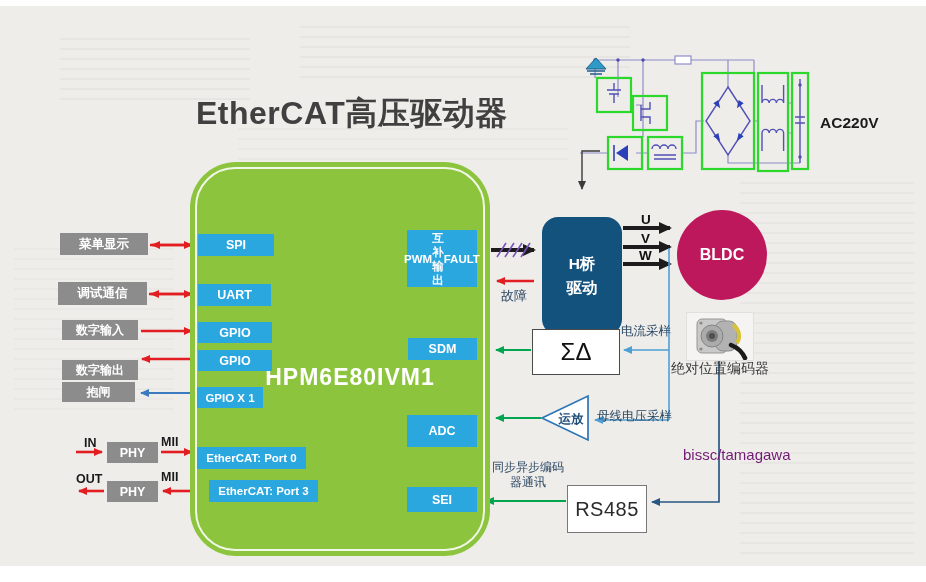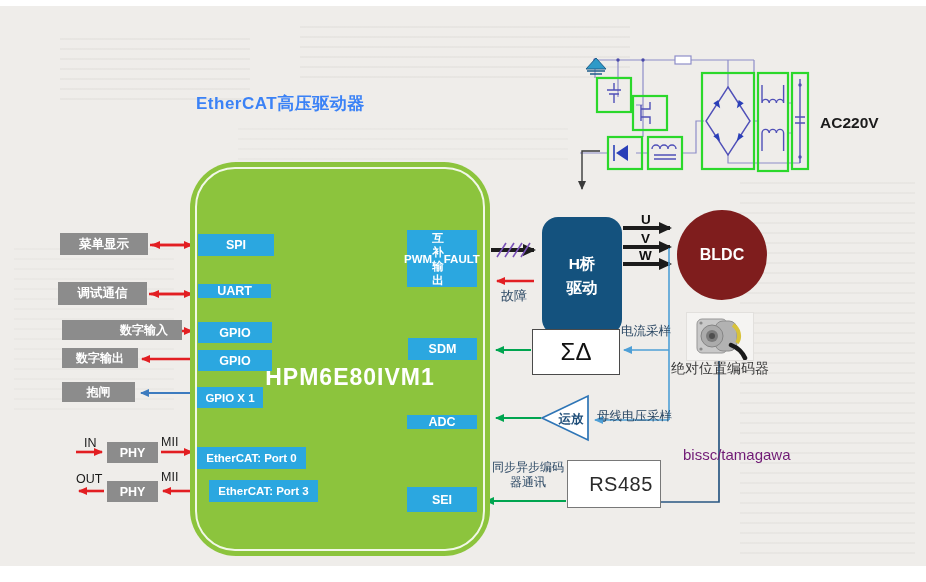--- a/index.html
+++ b/index.html
@@ -1,36 +1,36 @@
 <!DOCTYPE html>
 <html><head>
 <meta charset="utf-8">
 <style>
   html,body{margin:0;padding:0;}
   body{width:926px;height:582px;position:relative;overflow:hidden;background:#fff;
        font-family:"Liberation Sans","DejaVu Sans",sans-serif;}
   .abs{position:absolute;}
   .stage{left:0;top:6px;width:926px;height:560px;background:#EFEDEA;}
   .tex{background:repeating-linear-gradient(180deg,#DEDCD8 0 2px,transparent 2px 10px);}
-  .title{font-size:17px;font-weight:bold;color:#3b82f6;letter-spacing:.5px;white-space:nowrap;}
+  .title{font-size:32px;font-weight:bold;color:#404040;letter-spacing:.5px;white-space:nowrap;}
   .chip{background:#8CC43D;border-radius:46px;}
   .chip::before{content:"";position:absolute;inset:5px;border:2px solid rgba(255,255,255,.88);border-radius:40px;pointer-events:none;}
   .chipname{color:#fff;font-weight:bold;font-size:23px;text-align:center;letter-spacing:1px;}
   .bluebox{background:#2BA7E0;color:#fff;font-weight:bold;display:flex;align-items:center;justify-content:center;text-align:center;font-size:12.5px;}
   .graybox{background:#8C8C8C;color:#fff;font-weight:600;display:flex;align-items:center;justify-content:center;font-size:12.5px;}
   .hbridge{background:#14527E;border-radius:16px;color:#fff;font-weight:bold;font-size:15.5px;
            display:flex;flex-direction:column;align-items:center;justify-content:center;line-height:24px;}
-  .motor{background:#7f1d1d;border-radius:50%;color:#fff;font-weight:bold;font-size:16px;
+  .motor{background:#be185d;border-radius:50%;color:#fff;font-weight:bold;font-size:16px;
          display:flex;align-items:center;justify-content:center;}
   .whitebox{background:#fff;display:flex;align-items:center;justify-content:center;}
   .sigma{border:1.6px solid #4A4A4A;font-size:24px;color:#111;}
   .rs485{border:1.6px solid #787878;font-size:20px;color:#2B2B2B;letter-spacing:.5px;}
   .lbl{color:#2A4763;font-size:12.5px;white-space:nowrap;}
   .phase{font-size:13.5px;font-weight:bold;color:#101010;}
-  .slbl{font-size:12.5px;font-weight:normal;color:#1A1A1A;}
+  .slbl{font-size:12.5px;font-weight:bold;color:#1A1A1A;}
   .enc-lbl{font-size:14px;color:#3A3A3A;white-space:nowrap;}
   .proto{font-size:15px;color:#701a75;white-space:nowrap;}
   .ac{font-size:15.5px;font-weight:bold;color:#1B1B1B;}
   .ecomm{font-size:12px;line-height:15px;color:#2A4763;text-align:center;}
   .op-lbl{font-size:12.5px;font-weight:600;color:#1F4E79;text-align:center;}
   svg{display:block;}
 </style>
 </head>
 <body>
 
@@ -147,39 +147,39 @@
     <path d="M566,501 L486,501" marker-end="url(#m-g)"></path>
   </g>
   <path d="M719,360 L719,502 L652,502" stroke="#2A5783" stroke-width="1.7" fill="none" marker-end="url(#m-n)"></path>
 </svg>
 
 <div class="abs chip" style="left:190px;top:162px;width:300px;height:394px;">
   <div class="abs chipname" style="left:60px;top:202px;width:200px;">HPM6E80IVM1</div>
 </div>
 
 <div class="abs bluebox" style="left:198px;top:234px;width:76px;height:22px;">SPI</div>
-<div class="abs bluebox" style="left:198px;top:284px;width:73px;height:14px;">UART</div>
+<div class="abs bluebox" style="left:198px;top:284px;width:73px;height:22px;">UART</div>
 <div class="abs bluebox" style="left:198px;top:322px;width:74px;height:21px;">GPIO</div>
 <div class="abs bluebox" style="left:198px;top:350px;width:74px;height:21px;">GPIO</div>
 <div class="abs bluebox" style="left:197px;top:387px;width:66px;height:21px;font-size:11.5px;">GPIO X 1</div>
 <div class="abs bluebox" style="left:197px;top:447px;width:109px;height:22px;font-size:11.5px;">EtherCAT: Port 0</div>
 <div class="abs bluebox" style="left:209px;top:480px;width:109px;height:22px;font-size:11.5px;">EtherCAT: Port 3</div>
 <div class="abs bluebox" style="left:407px;top:230px;width:70px;height:57px;font-size:11.5px;line-height:14px;flex-direction:row;">
   <span>PWM</span>
   <span>互补输出</span>
   <span>FAULT</span>
 </div>
 <div class="abs bluebox" style="left:408px;top:338px;width:69px;height:22px;">SDM</div>
-<div class="abs bluebox" style="left:407px;top:415px;width:70px;height:14px;">ADC</div>
+<div class="abs bluebox" style="left:407px;top:415px;width:70px;height:32px;">ADC</div>
 <div class="abs bluebox" style="left:407px;top:487px;width:70px;height:25px;">SEI</div>
 
 <div class="abs graybox" style="left:60px;top:233px;width:88px;height:22px;">菜单显示</div>
 <div class="abs graybox" style="left:58px;top:282px;width:89px;height:23px;">调试通信</div>
-<div class="abs graybox" style="left:62px;top:320px;width:76px;height:20px;font-size:12px;padding-left:44px;">数字输入</div>
-<div class="abs graybox" style="left:62px;top:348px;width:76px;height:20px;font-size:12px;">数字输出</div>
+<div class="abs graybox" style="left:62px;top:320px;width:76px;height:20px;font-size:12px;">数字输入</div>
+<div class="abs graybox" style="left:62px;top:360px;width:76px;height:20px;font-size:12px;">数字输出</div>
 <div class="abs graybox" style="left:62px;top:382px;width:73px;height:20px;font-size:12px;">抱闸</div>
 <div class="abs graybox" style="left:107px;top:442px;width:51px;height:21px;">PHY</div>
 <div class="abs graybox" style="left:107px;top:481px;width:51px;height:21px;">PHY</div>
 <div class="abs slbl" style="left:84px;top:436px;">IN</div>
 <div class="abs slbl" style="left:161px;top:435px;">MII</div>
 <div class="abs slbl" style="left:76px;top:472px;">OUT</div>
 <div class="abs slbl" style="left:161px;top:470px;">MII</div>
 
 <div class="abs hbridge" style="left:542px;top:197px;width:80px;height:118px;margin-top:20px;">
   <span>H桥</span>
@@ -209,17 +209,17 @@
 <div class="abs enc-lbl" style="left:655px;top:360px;width:130px;text-align:center;">绝对位置编码器</div>
 <div class="abs proto" style="left:683px;top:446px;">bissc/tamagawa</div>
 
 <div class="abs whitebox sigma" style="left:532px;top:329px;width:86px;height:44px;">ΣΔ</div>
 <div class="abs lbl" style="left:621px;top:323px;">电流采样</div>
 <svg class="abs" style="left:540px;top:394px;" width="50" height="48" viewBox="0 0 50 48">
   <polygon points="48,2 48,46 2,24" fill="#fff" stroke="#2E75B6" stroke-width="1.7"></polygon>
 </svg>
 <div class="abs op-lbl" style="left:556px;top:411px;width:30px;">运放</div>
 <div class="abs lbl" style="left:597px;top:396px;margin-top:12px;">母线电压采样</div>
-<div class="abs whitebox rs485" style="left:567px;top:460px;width:78px;height:46px;padding-left:14px;">RS485</div>
+<div class="abs whitebox rs485" style="left:567px;top:485px;width:78px;height:46px;">RS485</div>
 <div class="abs ecomm" style="left:486px;top:460px;width:84px;">
   <div>同步异步编码</div>
   <div>器通讯</div>
 </div>
 
 </body></html>

